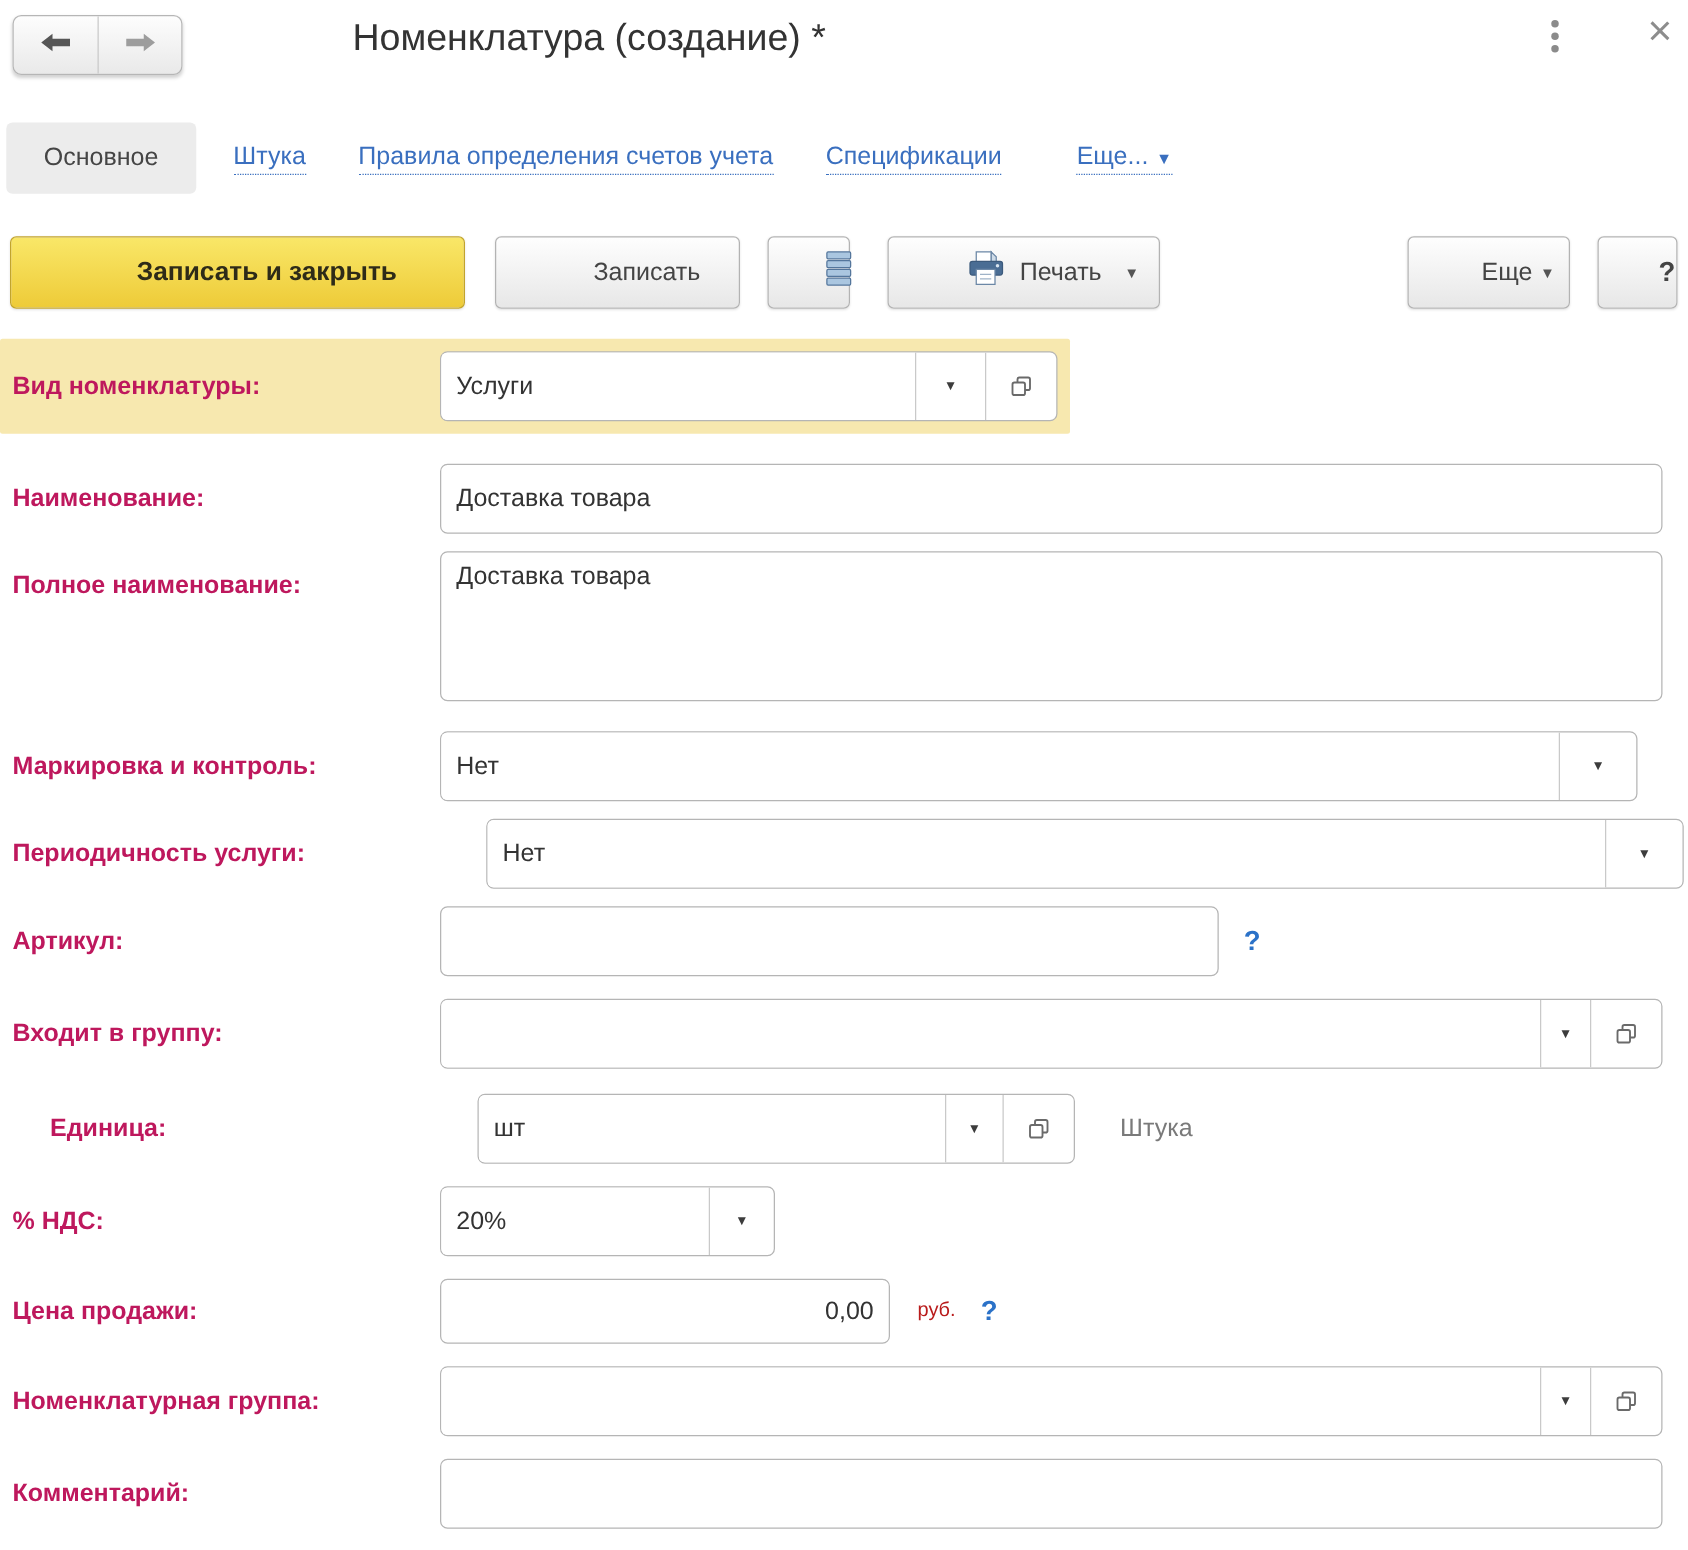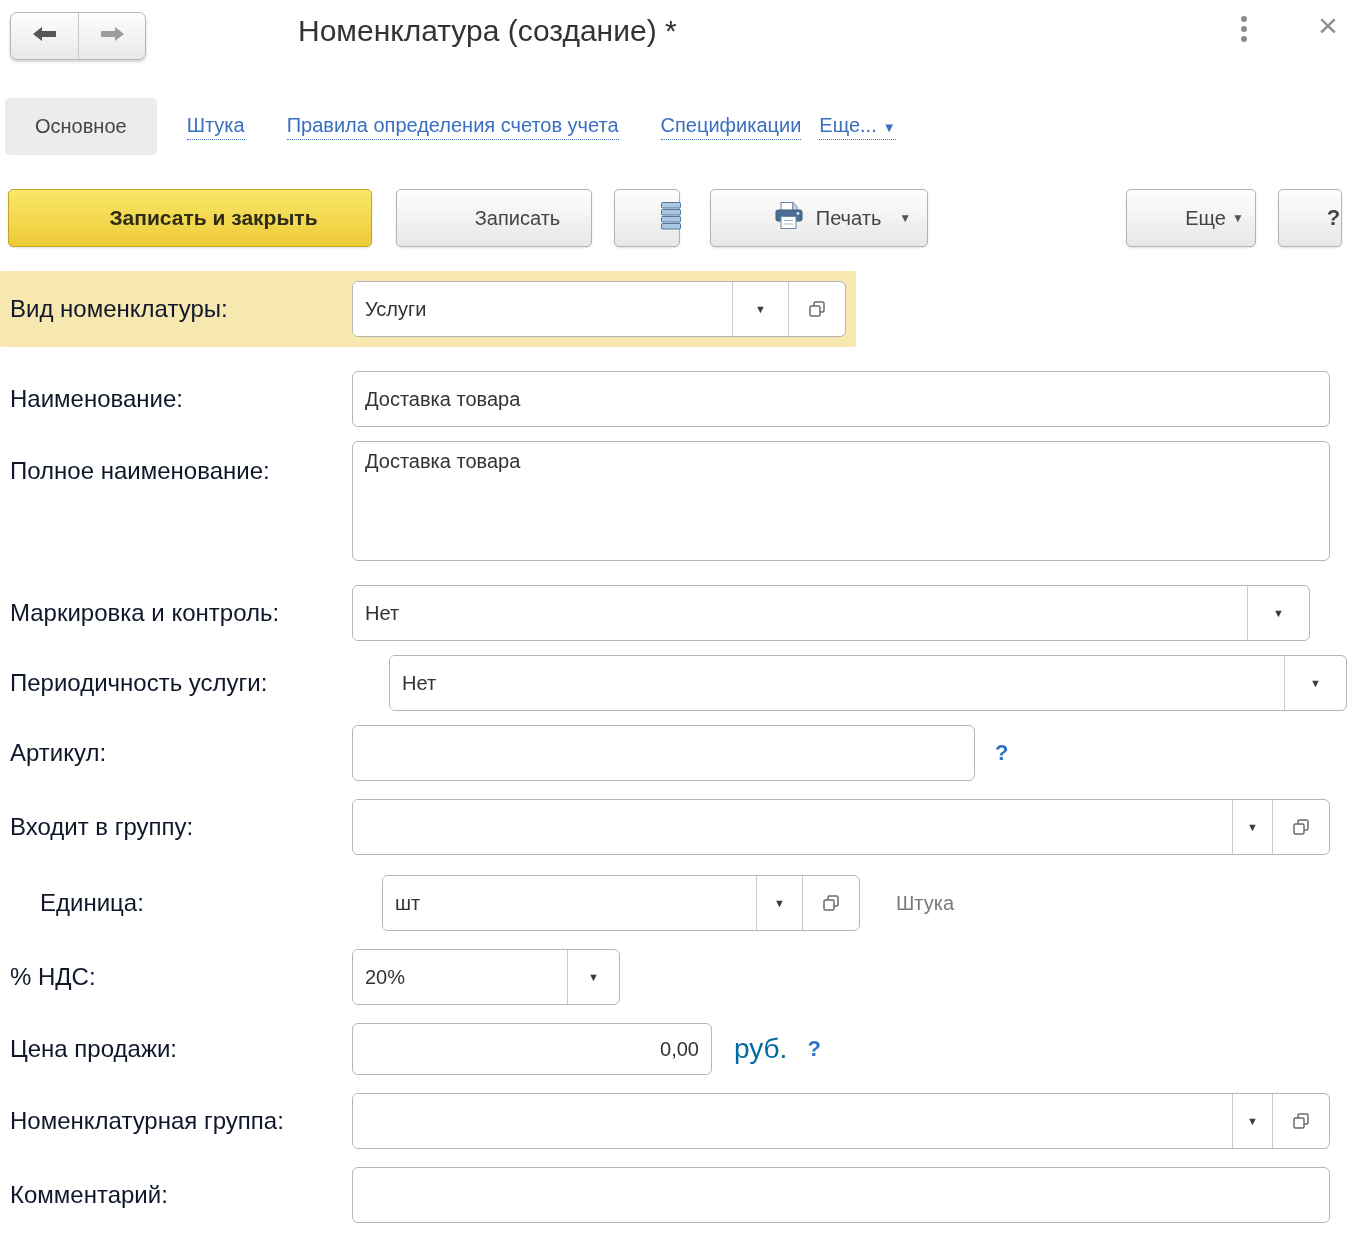--- a/index.html
+++ b/index.html
@@ -1,37 +1,37 @@
 <!DOCTYPE html>
 <html><head>
 <meta charset="utf-8">
 <style>
   * { box-sizing: border-box; margin: 0; padding: 0; }
   html,body { width:1350px; height:1240px; overflow:hidden; background:#fff;
     font-family:"Liberation Sans","DejaVu Sans",sans-serif; color:#444; }
 
   
-  .header { position:relative; padding:12px 0 0 10px; height:64px; display:flex; align-items:flex-start;gap:16px; }
+  .header { position:relative; padding:12px 0 0 10px; height:64px; display:flex; align-items:flex-start; }
   .navpair { display:flex; border:1px solid #b6b6b6; border-radius:7px; overflow:hidden;
     box-shadow:0 2px 3px rgba(0,0,0,.18); background:linear-gradient(#fdfdfd,#e9e9e9); }
   .navbtn { width:67px; height:46px; display:flex; align-items:center; justify-content:center; cursor:pointer; }
   .navbtn + .navbtn { border-left:1px solid #c9c9c9; }
   .win-title { font-size:30px; color:#333; margin-left:136px; margin-top:2px; white-space:nowrap; }
   .kebab { position:absolute; left:1233px; top:16px; width:22px; display:flex; flex-direction:column; align-items:center; gap:4px; cursor:pointer; }
   .kebab i { width:6px; height:6px; border-radius:50%; background:#8b8b8b; }
   .close-x { position:absolute; left:1318px; top:8px; font-size:34px; color:#8d8d8d; cursor:pointer; line-height:1; }
 
   
   .tabs { display:flex; align-items:center; margin:34px 0 0 5px; font-size:20px; }
   .tab-active { background:#ececec; border-radius:5px; padding:17px 30px; color:#454545; }
   .tab-link { color:#3a6fbf; border-bottom:1px dotted #3a6fbf; padding-bottom:2px; cursor:pointer; white-space:nowrap; }
   .tab-link.t1 { margin-left:30px; }
   .tab-link.t2 { margin-left:42px; }
   .tab-link.t3 { margin-left:42px; }
-  .tab-more { margin-left:18px; color:#3a6fbf; border-bottom:1px dotted #3a6fbf; padding-bottom:2px; cursor:pointer; white-space:nowrap; }
+  .tab-more { margin-left:60px; color:#3a6fbf; border-bottom:1px dotted #3a6fbf; padding-bottom:2px; cursor:pointer; white-space:nowrap; }
   .tab-more .tri { font-size:13px; margin-left:6px; }
 
   
   .toolbar { display:flex; align-items:center; margin:34px 8px 0 8px; }
   .btn { height:58px; border:1px solid #b3b3b3; border-radius:5px;
     background:linear-gradient(#fefefe,#e7e7e7); font-size:20px; color:#444;
     display:flex; align-items:center; justify-content:center; cursor:pointer;
     box-shadow:0 1px 2px rgba(0,0,0,.12);padding-left:47px; }
   .btn-primary { width:364px; background:linear-gradient(#f9e768,#eecb38);
     border:1px solid #c2a42c; font-weight:bold; color:#2e2b18; font-size:21px; }
@@ -39,34 +39,34 @@
   .btn-icon { width:66px; margin-left:22px; }
   .btn-print { width:218px; margin-left:30px; gap:12px; }
   .btn-print .tri, .btn-more .tri { font-size:12px; color:#555; margin-left:6px; }
   .tb-spacer { flex:1; }
   .btn-more { width:130px; }
   .btn-help { width:64px; margin-left:22px; font-weight:bold; font-size:22px; }
 
   
   .form { margin-top:24px; }
   .frow { display:flex; align-items:center; padding-left:10px; }
-  .frow label { width:342px; font-size:24px; color:#0f172a; flex:none; }
+  .frow label { width:342px; font-size:20px; color:#be185d; flex:none;font-weight:bold; }
   .hl-band { background:#f7e8af; width:856px; height:76px; border-radius:2px; margin-left:0; }
   .inp { height:56px; border:1px solid #b5b5b5; border-radius:6px; font-size:20px; color:#333;
     padding:0 12px; font-family:inherit; outline:none; background:#fff; }
   .combo { display:flex; align-items:stretch; height:56px; border:1px solid #b5b5b5; border-radius:6px; background:#fff; overflow:hidden; }
   .combo input { border:none; outline:none; font-size:20px; color:#333; padding:0 12px; flex:1; min-width:0; font-family:inherit; }
   .seg { display:flex; align-items:center; justify-content:center; border-left:1px solid #c9c9c9; cursor:pointer; color:#3c3c3c; }
   .seg.arrow { width:56px; font-size:11px; }
   .seg.arrow.wide { width:62px; }
   .seg.open { width:57px; }
   .txtarea { width:978px; height:120px; border:1px solid #b5b5b5; border-radius:6px;
     font-size:20px; color:#333; padding:8px 12px; font-family:inherit; outline:none; resize:none; }
   .hint-text { color:#7a7a7a; font-size:20px; margin-left:36px; }
-  .suffix-text { color:#0369a1; font-size:28px; margin-left:22px; }
+  .suffix-text { color:#b91c1c; font-size:16px; margin-left:22px; }
   .help { color:#2b72c8; font-weight:bold; font-size:22px; margin-left:20px; cursor:pointer; }
   .num { text-align:right; }
   .rel { position:relative;gap:37px; }
 
   .mt24{margin-top:24px;} .mt14{margin-top:14px;} .mt18{margin-top:18px;} .mt20{margin-top:20px;padding-left:40px;}
 </style>
 </head>
 <body>
 
 <div class="header">

